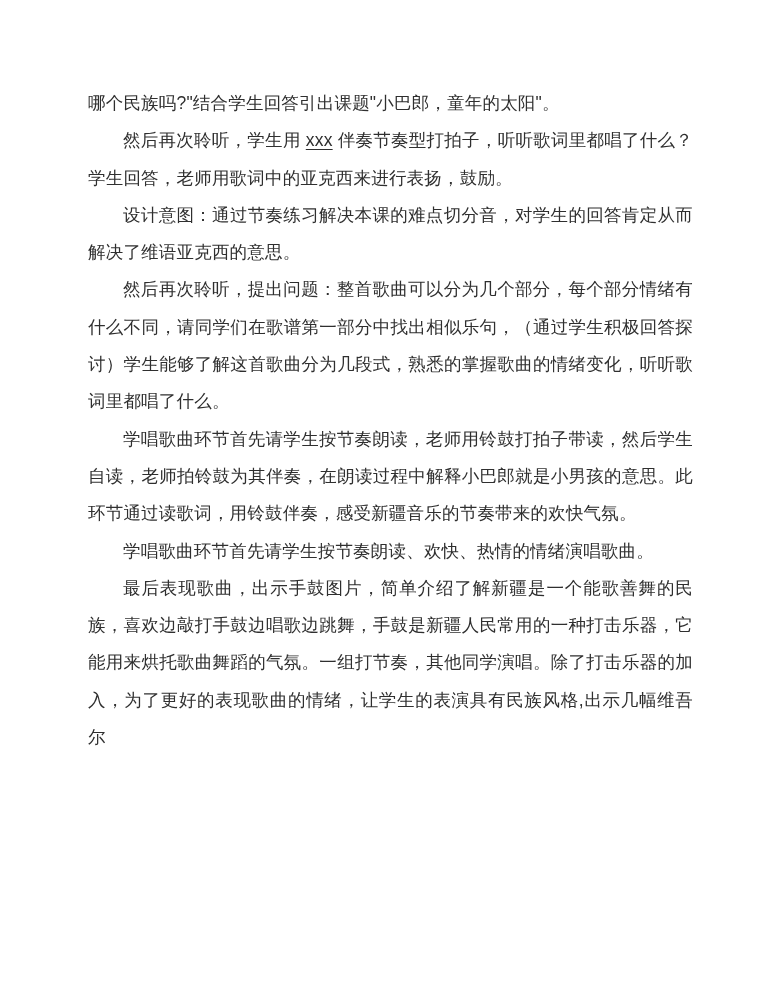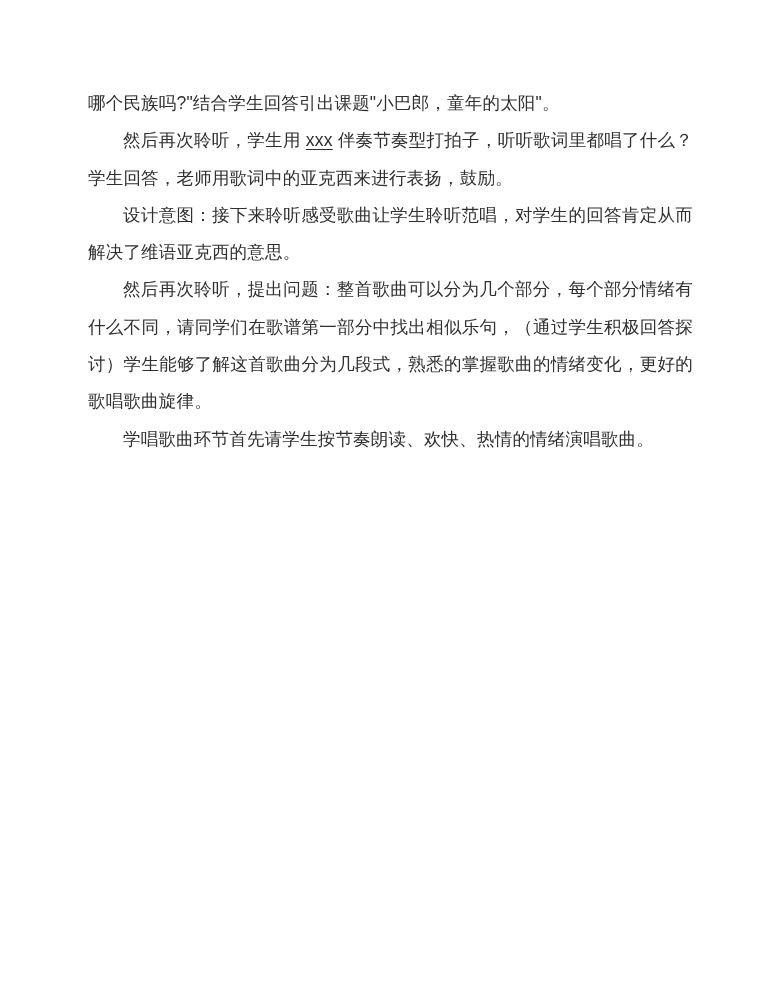--- a/index.html
+++ b/index.html
@@ -49,28 +49,34 @@
     <p>
       <span>哪个民族吗?"结合学生回答引出课题"小巴郎，童年的太阳"。</span>
     </p>
 
 
     <p class="indent">
       <span>然后再次聆听，学生用 </span><span class="run-underline">xxx</span><span> 伴奏节奏型打拍子，听听歌词里都唱了什么？学生回答，老师用歌词中的亚克西来进行表扬，鼓励。</span>
     </p>
 
     <p class="indent">
-      <span>设计意图：接下来聆听感受歌曲让学生聆听范唱，对学生的回答肯定从而解决了维语亚克西的意思。</span>
+      <span>设计意图：通过节奏练习解决本课的难点切分音，对学生的回答肯定从而解决了维语亚克西的意思。</span>
     </p>
 
     <p class="indent">
-      <span>然后再次聆听，提出问题：整首歌曲可以分为几个部分，每个部分情绪有什么不同，请同学们在歌谱第一部分中找出相似乐句，（通过学生积极回答探讨）学生能够了解这首歌曲分为几段式，熟悉的掌握歌曲的情绪变化，更好的歌唱歌曲旋律。</span>
+      <span>然后再次聆听，提出问题：整首歌曲可以分为几个部分，每个部分情绪有什么不同，请同学们在歌谱第一部分中找出相似乐句，（通过学生积极回答探讨）学生能够了解这首歌曲分为几段式，熟悉的掌握歌曲的情绪变化，听听歌词里都唱了什么。</span>
     </p>
 
+    <p class="indent">
+      <span>学唱歌曲环节首先请学生按节奏朗读，老师用铃鼓打拍子带读，然后学生自读，老师拍铃鼓为其伴奏，在朗读过程中解释小巴郎就是小男孩的意思。此环节通过读歌词，用铃鼓伴奏，感受新疆音乐的节奏带来的欢快气氛。</span>
+    </p>
 
 
     <p class="indent">
       <span>学唱歌曲环节首先请学生按节奏朗读、欢快、热情的情绪演唱歌曲。</span>
     </p>
 
+    <p class="indent">
+      <span>最后表现歌曲，出示手鼓图片，简单介绍了解新疆是一个能歌善舞的民族，喜欢边敲打手鼓边唱歌边跳舞，手鼓是新疆人民常用的一种打击乐器，它能用来烘托歌曲舞蹈的气氛。一组打节奏，其他同学演唱。除了打击乐器的加入，为了更好的表现歌曲的情绪，让学生的表演具有民族风格,出示几幅维吾尔</span>
+    </p>
 
   </div>
 </div>
 
 </body></html>

